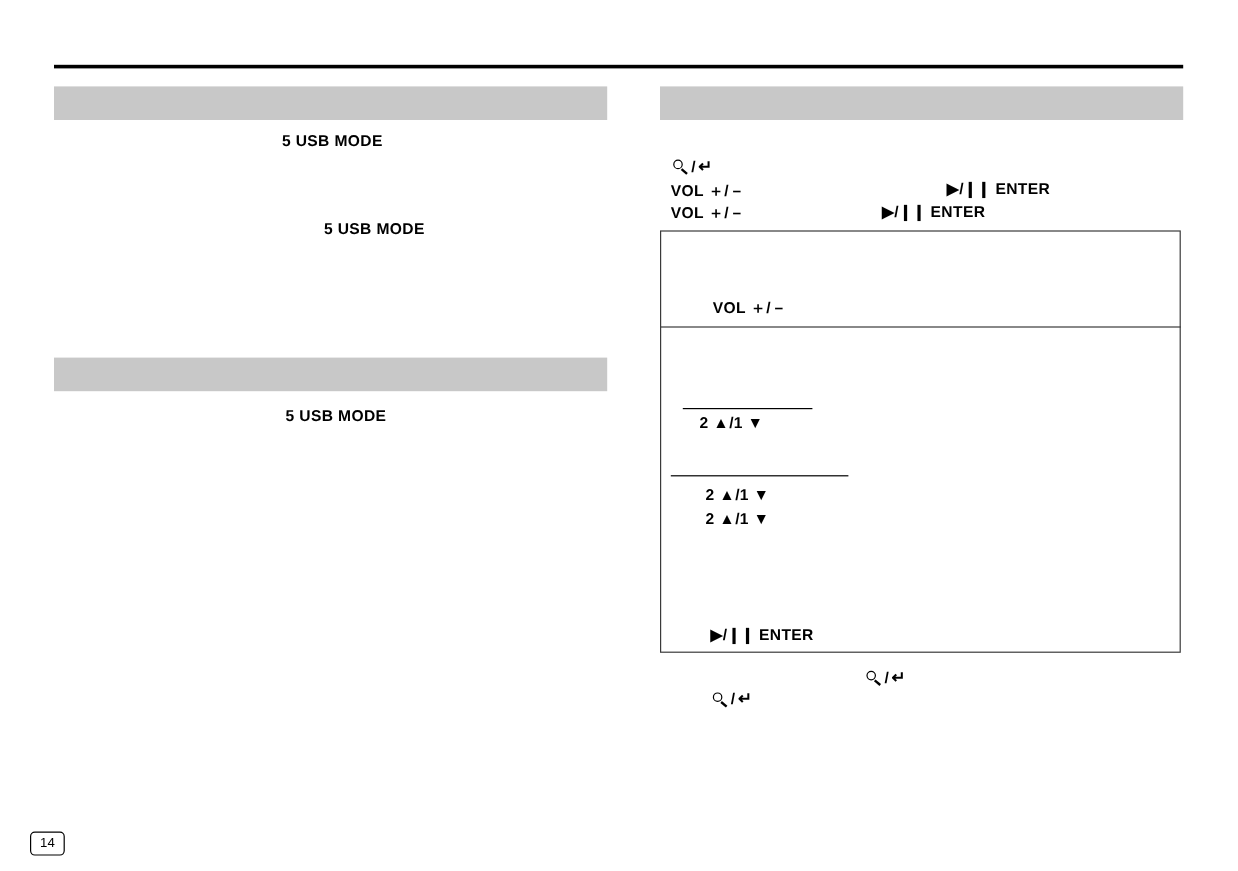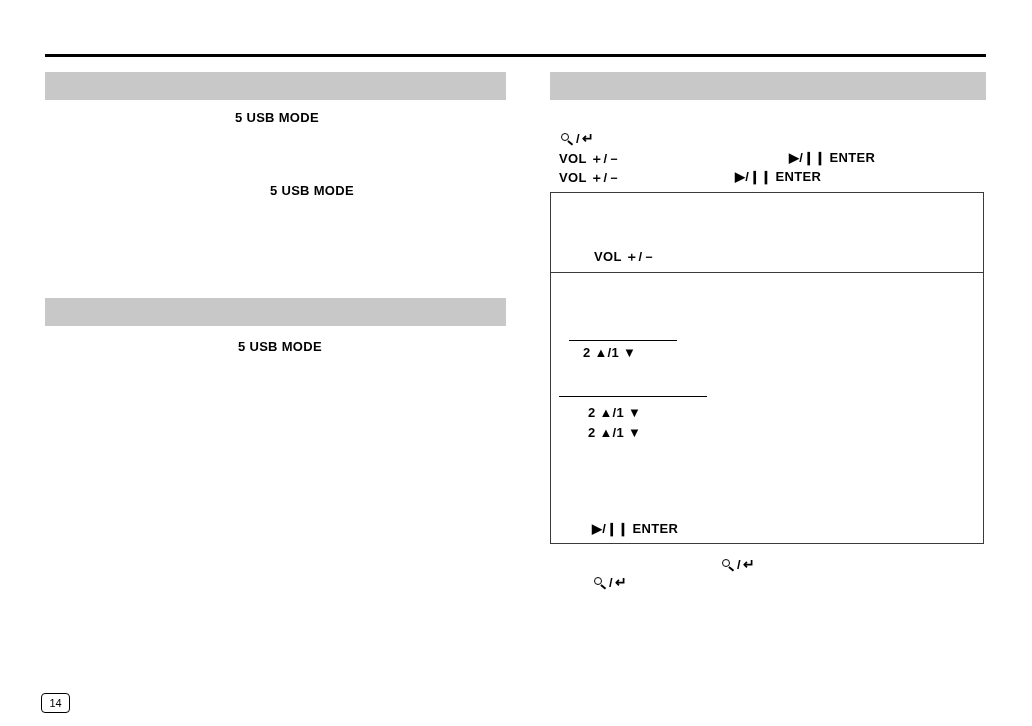--- a/index.html
+++ b/index.html
@@ -73,21 +73,21 @@
     position: absolute;
     height: 1px;
     background: #000000;
   }
   #ul-1 { left: 569px; top: 340px; width: 108px; }
   #ul-2 { left: 559px; top: 396px; width: 148px; }
 
   
   .page-num-box {
     position: absolute;
-    left: 41px;
+    left: 25px;
     top: 693px;
     width: 29px;
     height: 20px;
     border: 1px solid #000000;
     border-radius: 4px;
     box-sizing: border-box;
   }
   .page-num-box span {
     display: block;
     text-align: center;

